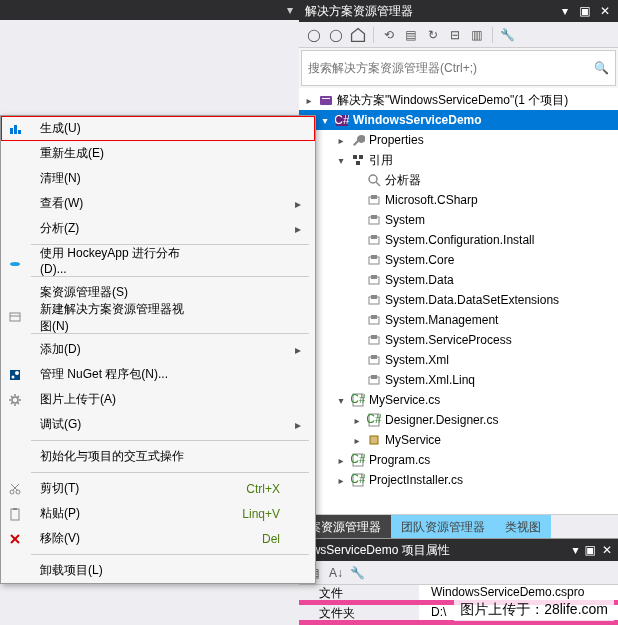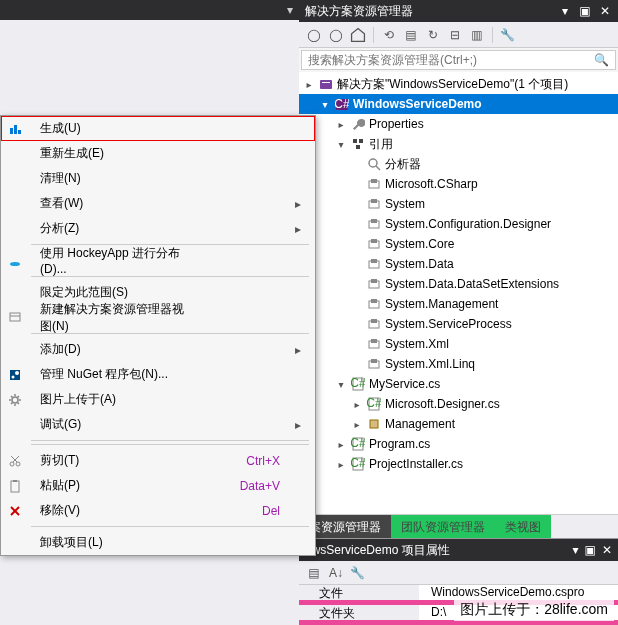--- a/index.html
+++ b/index.html
@@ -6,36 +6,36 @@
 body { width:618px; height:625px; background:#eeeef2; overflow:hidden; position:relative; }
 
 
 .se-panel { position:absolute; left:299px; top:0; width:319px; height:625px; background:#f5f5f5; display:flex; flex-direction:column; }
 .se-titlebar { height:22px; background:#2d2d30; color:#fff; display:flex; align-items:center; padding:0 6px; gap:6px; }
 .se-titlebar .title { flex:1; }
 .se-titlebar .win-btn { width:14px; height:14px; display:flex; align-items:center; justify-content:center; cursor:pointer; }
 .se-toolbar { height:26px; background:#eeeef2; border-bottom:1px solid #ccc; display:flex; align-items:center; padding:0 6px; gap:4px; }
 .tb-btn { width:18px; height:18px; display:flex; align-items:center; justify-content:center; color:#555; cursor:pointer; }
 .tb-sep { width:1px; height:16px; background:#ccc; margin:0 2px; }
-.se-search { height:20px; background:#fff; border:1px solid #ccc; margin:2px; padding:0 6px; display:flex; align-items:center; }
+.se-search { height:36px; background:#fff; border:1px solid #ccc; margin:2px; padding:0 6px; display:flex; align-items:center; }
 .se-search input { border:none; outline:none; flex:1; font-size:12px; color:#888; }
 .se-search .mag { color:#555; }
 
 .tree { flex:1; background:#fff; overflow:auto; padding:2px 0; }
 .node { display:flex; align-items:center; height:20px; padding-right:6px; white-space:nowrap; cursor:pointer; }
 .node.selected { background:#0078d7; color:#fff; }
 .node .exp { width:12px; text-align:center; color:#555; font-size:10px; }
 .node.selected .exp { color:#fff; }
 .node .icon { width:16px; height:16px; margin:0 3px; display:flex; align-items:center; justify-content:center; }
 .node .icon svg { width:14px; height:14px; }
 .pad0{padding-left:4px}.pad1{padding-left:20px}.pad2{padding-left:36px}.pad3{padding-left:52px}
 
 .tabs-bottom { height:24px; background:#eeeef2; border-top:1px solid #ccc; display:flex; }
 .tab-b { padding:4px 10px; background:#444; color:#fff; cursor:pointer; }
-.tab-b.inactive { background:#22c55e; color:#444; }
+.tab-b.inactive { background:#7dd3fc; color:#444; }
 
 
 .prop-panel { border-top:1px solid #999; background:#eeeef2; }
 .prop-title { height:22px; background:#2d2d30; color:#fff; display:flex; align-items:center; padding:0 6px; gap:6px; }
 .prop-title span:first-child { flex:1; }
 .prop-tb { height:24px; display:flex; align-items:center; padding:0 6px; gap:4px; border-bottom:1px solid #ccc; }
 .prop-grid { background:#fff; }
 .prop-row { display:flex; height:20px; border-bottom:5px solid #ec4899; }
 .prop-row .k { width:120px; padding-left:20px; background:#eeeef2; }
 .prop-row .v { flex:1; padding-left:12px; }
@@ -47,21 +47,21 @@
 
 .blank { position:absolute; left:0; top:20px; width:299px; height:95px; background:#eeeef2; }
 
 
 .ctx { position:absolute; left:0; top:115px; width:316px; background:#f6f6f6; border:1px solid #999; box-shadow:2px 2px 6px rgba(0,0,0,0.3); }
 .ctx .item { display:flex; align-items:center; height:25px; padding:0 10px 0 4px; cursor:pointer; gap:15px; }
 .ctx .item.highlight { outline:1px solid #e00; outline-offset:-1px; }
 .ctx .item .mi-icon { width:20px; height:20px; display:flex; align-items:center; justify-content:center; }
 .ctx .item .mi-icon svg { width:14px; height:14px; }
 .ctx .item .mi-label { flex:1; }
-.ctx .item .mi-sc { color:#a21caf; text-align:right; width:70px; }
+.ctx .item .mi-sc { color:#4d7c0f; text-align:right; width:70px; }
 .ctx .item .mi-arrow { width:10px; color:#555; }
 .ctx .sep { height:1px; background:#ccc; margin:3px 6px 3px 30px; }
 
 
 .wm { position:absolute; right:4px; bottom:4px; background:rgba(255,255,255,0.8); padding:2px 6px; font-size:14px; }
 </style>
 </head>
 <body>
 
 <svg width="0" height="0" style="position:absolute">
@@ -252,21 +252,21 @@
         </span>
         <span>System</span>
       </div>
       <div class="node pad3">
         <span class="exp"></span>
         <span class="icon">
           <svg viewBox="0 0 14 14">
             <use href="#i-ref1"></use>
           </svg>
         </span>
-        <span>System.Configuration.Designer</span>
+        <span>System.Configuration.Install</span>
       </div>
       <div class="node pad3">
         <span class="exp"></span>
         <span class="icon">
           <svg viewBox="0 0 14 14">
             <use href="#i-ref1"></use>
           </svg>
         </span>
         <span>System.Core</span>
       </div>
@@ -333,30 +333,30 @@
         </span>
         <span>MyService.cs</span>
       </div>
       <div class="node pad3">
         <span class="exp">▸</span>
         <span class="icon">
           <svg viewBox="0 0 14 14">
             <use href="#i-cs"></use>
           </svg>
         </span>
-        <span>Microsoft.Designer.cs</span>
+        <span>Designer.Designer.cs</span>
       </div>
       <div class="node pad3">
         <span class="exp">▸</span>
         <span class="icon">
           <svg viewBox="0 0 14 14">
             <use href="#i-cls"></use>
           </svg>
         </span>
-        <span>Management</span>
+        <span>MyService</span>
       </div>
       <div class="node pad2">
         <span class="exp">▸</span>
         <span class="icon">
           <svg viewBox="0 0 14 14">
             <use href="#i-csmain"></use>
           </svg>
         </span>
         <span>Program.cs</span>
       </div>
@@ -443,21 +443,21 @@
           <use href="#i-hockey"></use>
         </svg>
       </span>
       <span class="mi-label">使用 HockeyApp 进行分布(D)...</span>
       <span class="mi-sc"></span>
       <span class="mi-arrow"></span>
     </div>
     <div class="sep"></div>
     <div class="item">
       <span class="mi-icon"></span>
-      <span class="mi-label">限定为此范围(S)</span>
+      <span class="mi-label">案资源管理器(S)</span>
       <span class="mi-sc"></span>
       <span class="mi-arrow"></span>
     </div>
     <div class="item">
       <span class="mi-icon">
         <svg viewBox="0 0 14 14">
           <use href="#i-newview"></use>
         </svg>
       </span>
       <span class="mi-label">新建解决方案资源管理器视图(N)</span>
@@ -491,39 +491,45 @@
       <span class="mi-sc"></span>
       <span class="mi-arrow"></span>
     </div>
     <div class="item">
       <span class="mi-icon"></span>
       <span class="mi-label">调试(G)</span>
       <span class="mi-sc"></span>
       <span class="mi-arrow">▸</span>
     </div>
     <div class="sep"></div>
+    <div class="item">
+      <span class="mi-icon"></span>
+      <span class="mi-label">初始化与项目的交互式操作</span>
+      <span class="mi-sc"></span>
+      <span class="mi-arrow"></span>
+    </div>
     <div class="sep"></div>
     <div class="item">
       <span class="mi-icon">
         <svg viewBox="0 0 14 14">
           <use href="#i-cut"></use>
         </svg>
       </span>
       <span class="mi-label">剪切(T)</span>
       <span class="mi-sc">Ctrl+X</span>
       <span class="mi-arrow"></span>
     </div>
     <div class="item">
       <span class="mi-icon">
         <svg viewBox="0 0 14 14">
           <use href="#i-paste"></use>
         </svg>
       </span>
       <span class="mi-label">粘贴(P)</span>
-      <span class="mi-sc">Data+V</span>
+      <span class="mi-sc">Linq+V</span>
       <span class="mi-arrow"></span>
     </div>
     <div class="item">
       <span class="mi-icon">
         <svg viewBox="0 0 14 14">
           <use href="#i-remove"></use>
         </svg>
       </span>
       <span class="mi-label">移除(V)</span>
       <span class="mi-sc">Del</span>

